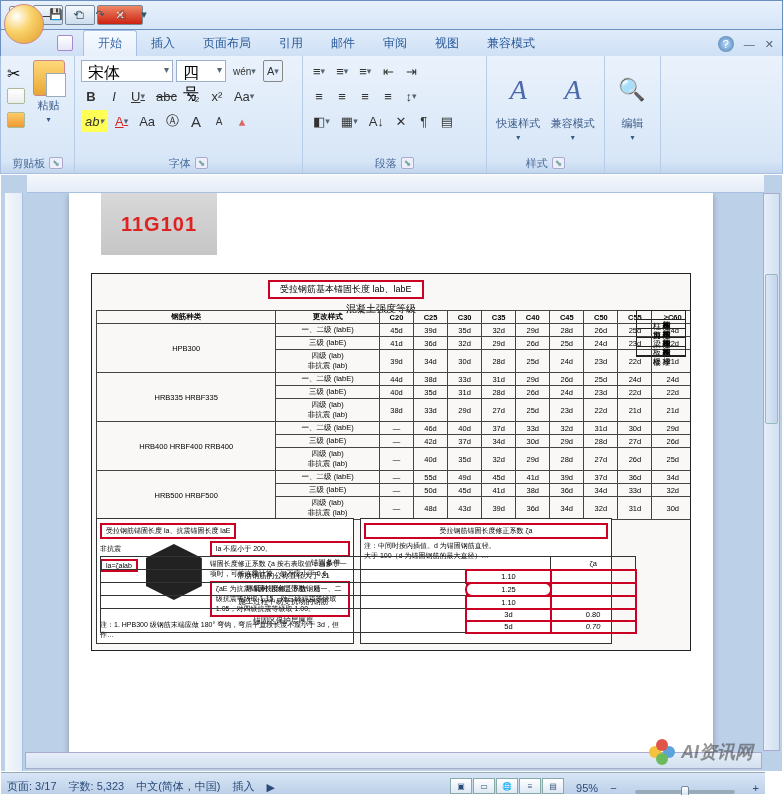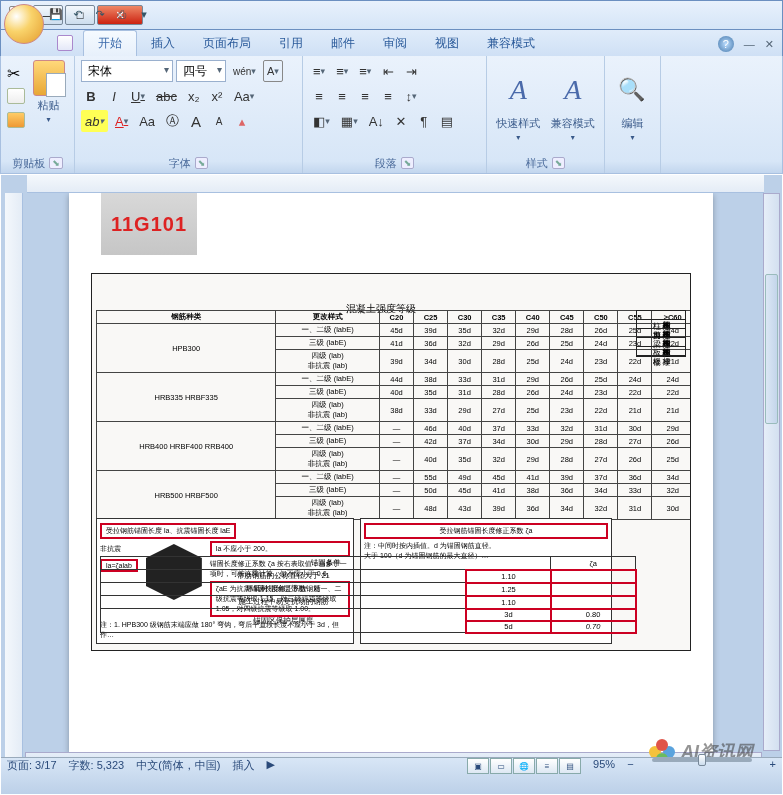--- a/index.html
+++ b/index.html
@@ -36,62 +36,62 @@
 .clip-big { width: 40px; display: flex; flex-direction: column; align-items: center; font-size: 11px; color: #3a5a8a; gap:2px; }
 .clip-small { display: flex; flex-direction: column; gap: 8px; padding-top:4px; }
 .paste-ic { width:32px;height:36px;background:linear-gradient(#ffd87a,#e8a735);border:1px solid #c88;border-radius:3px;position:relative; }
 .paste-ic::after{content:'';position:absolute;right:-2px;bottom:-2px;width:18px;height:22px;background:#fff;border:1px solid #9ab;}
 .sm-ic { width:18px;height:16px;border:1px solid #ab9;background:linear-gradient(#fff,#eee);border-radius:2px; }
 
 
 .grp-font { width: 228px; }
 .font-rows { display: flex; flex-direction: column; gap: 3px; width: 100%; }
 .row { display: flex; gap: 3px; align-items: center; }
-.combo { height: 22px; border: 1px solid #9ab0ce; background: #fff; font-size: 12px; padding: 2px 16px 2px 6px; position: relative; }
+.combo { height: 22px; border: 1px solid #9ab0ce; background: #fff; font-size: 16px; padding: 2px 16px 2px 6px; position: relative; }
 .combo::after { content: '▾'; position: absolute; right: 3px; top: 3px; font-size: 10px; color: #567; }
 .rbtn { min-width: 20px; height: 22px; border: 1px solid transparent; display: flex; align-items: center; justify-content: center; font-size: 13px; color: #333; padding: 0 3px; border-radius: 2px; }
 .dd::after { content:' ▾'; font-size:9px;color:#567; }
 
 
 .grp-para { width: 184px; }
 
 .grp-style { width: 118px; }
 .style-btn { display:flex;flex-direction:column;align-items:center;font-size:11px;color:#3a5a8a;width:52px;gap:2px;padding-top:6px; }
 .style-ic { font-size:28px;font-family:"Times New Roman",serif;color:#4a6aaa;font-style:italic; height:48px;display:flex;align-items:center; }
 .style-ic.alt { color:#4a6aaa; position:relative; }
 
 .grp-edit { width: 56px; }
 
 
 .doc-area { position: absolute; top: 175px; left: 1px; right: 1px; bottom: 24px; background: #bcd0e8; display: flex; flex-direction: column; }
 .hruler { height: 18px; background: linear-gradient(#f4f8fc,#e4ecf6); border-bottom: 1px solid #a8c0e0; margin: 0 18px 0 26px; }
 .doc-scroll { flex: 1; position: relative; overflow: hidden; }
 .vruler { position:absolute;left:4px;top:0;bottom:0;width:18px;background:linear-gradient(90deg,#f4f8fc,#e4ecf6);border-right:1px solid #a8c0e0; }
 .page { position: absolute; left: 68px; top: 0; width: 644px; height: 560px; background: #fff; box-shadow: 0 2px 6px rgba(0,0,0,.3); }
-.logo-box { position: absolute; left: 32px; top: 0; width: 96px; height: 62px; background: linear-gradient(#d8d8d8,#c6c6c6); display: flex; align-items: center; justify-content: center; font-size: 20px; color: #d22; font-weight: bold; letter-spacing: 1px; text-align: right; }
+.logo-box { position: absolute; left: 32px; top: 0; width: 116px; height: 62px; background: linear-gradient(#d8d8d8,#c6c6c6); display: flex; align-items: center; justify-content: center; font-size: 20px; color: #d22; font-weight: bold; letter-spacing: 1px; text-align: right; }
 .scan { position: absolute; left: 22px; top: 80px; width: 600px; height: 378px; border: 1px solid #222; background:#f9f8f6; font-size: 8px; overflow:hidden; }
 .scan-title { position:absolute;left:176px;top:6px;border:2px solid #c02;padding:1px 10px;font-size:9px;background:#fff; }
 .scan-sub { position:absolute;left:254px;top:28px;font-size:10px; }
 .scan table { position:absolute;left:4px;top:36px;border-collapse:collapse;font-size:7.5px;width:598px; }
 .scan th,.scan td { border:1px solid #444;padding:1px 2px;text-align:center;white-space:nowrap; }
 .sidecol { position:absolute;right:4px;top:36px;width:50px;display:flex;flex-direction:column;border:1px solid #222; }
 .sidecol div { writing-mode:vertical-rl;font-size:8px;border-bottom:1px solid #222;padding:4px 2px;flex:1;display:flex;align-items:center;justify-content:center;line-height:1.2; }
 .lower { position:absolute;left:4px;top:244px;right:58px;display:flex;gap:6px;font-size:7px; }
 .lbox { border:1px solid #333;padding:3px;background:#fff; }
 .redbox { border:2px solid #c02;display:inline-block;padding:1px 4px;margin:1px 0; }
 .hex { width:56px;height:56px;background:#222;clip-path:polygon(50% 0,100% 25%,100% 75%,50% 100%,0 75%,0 25%);margin:4px; }
 .zhtbl { border-collapse:collapse;font-size:7px; }
 .zhtbl td{border:1px solid #333;padding:1px 4px;}
 
 .vscroll { position:absolute;right:2px;top:0;bottom:20px;width:17px;background:linear-gradient(90deg,#e6eef8,#d3e0f0);border:1px solid #aac; }
 .vscroll .thumb { position:absolute;left:1px;right:1px;top:80px;height:150px;background:linear-gradient(90deg,#dbe7f5,#c3d5ea);border:1px solid #9bb;border-radius:2px; }
 .hscroll { position:absolute;left:24px;right:20px;bottom:2px;height:17px;background:linear-gradient(#e6eef8,#d3e0f0);border:1px solid #aac; }
 
 
-.status { position: absolute; left: 1px; right: 1px; bottom: 1px; height: 37px; background: linear-gradient(#d8e6f6,#bcd0e8); border-top: 1px solid #9ab; display: flex; align-items: flex-start; font-size: 11px; color: #2a4a7a; padding: 0 6px; gap: 12px; }
+.status { position: absolute; left: 1px; right: 18px; bottom: 1px; height: 22px; background: linear-gradient(#d8e6f6,#bcd0e8); border-top: 1px solid #9ab; display: flex; align-items: flex-end; font-size: 11px; color: #2a4a7a; padding: 0 6px; gap: 12px; }
 .status .spacer { flex: 1; }
 .view-btns { display:flex;gap:1px; }
 .view-btn { width:22px;height:16px;border:1px solid #8aa;background:linear-gradient(#fff,#dde8f3);font-size:8px;display:flex;align-items:center;justify-content:center; }
 .zoom-track { width:100px;height:4px;background:#9ab;border-radius:2px;position:relative;margin:0 6px; }
 .zoom-track .zthumb { position:absolute;left:46px;top:-4px;width:8px;height:12px;background:linear-gradient(#fff,#cde);border:1px solid #789;border-radius:2px; }
 .watermark { position:absolute;right:30px;bottom:30px;display:flex;align-items:center;gap:6px;font-size:18px;color:rgba(60,60,60,.55);font-style:italic;font-weight:bold; }
 .wm-flower{width:26px;height:26px;position:relative;}
 .wm-flower::before,.wm-flower::after{content:'';position:absolute;width:12px;height:12px;border-radius:50%;}
 .wm-flower::before{background:#f5c23d;left:0;top:7px;box-shadow:14px 0 #5aa3dd;}
 .wm-flower::after{background:#e0554a;left:7px;top:0;box-shadow:0 14px #6bbb5e;}
@@ -256,20 +256,21 @@
   </div>
 </div>
 
 <div class="doc-area">
   <div class="hruler"></div>
   <div class="doc-scroll">
     <div class="vruler"></div>
     <div class="page">
       <div class="logo-box">11G101</div>
       <div class="scan">
+        <div class="scan-title">受拉钢筋基本锚固长度 lab、labE</div>
         <div class="scan-sub">混凝土强度等级</div>
         <table>
           <tbody>
               <tr>
             <th rowspan="2">钢筋种类</th>
             <th rowspan="2">更改样式</th>
             <th>C20</th>
             <th>C25</th>
             <th>C30</th>
             <th>C35</th>
@@ -473,21 +474,21 @@
                   </tr>
               </tbody>
                 <tbody id="zhBody">
                   <tr>
                     <td>带肋钢筋的公称直径大于 21</td>
                     <td colspan="1" style="outline: rgb(204, 0, 34) solid 2px; outline-offset: -1px;">1.10</td>
                     <td style="outline: rgb(204, 0, 34) solid 2px; outline-offset: -1px;"></td>
                   </tr>
                   <tr>
                     <td>环氧树脂涂层带肋钢筋</td>
-                    <td colspan="1" style="outline: rgb(204, 0, 34) solid 2px; outline-offset: -1px;">1.25</td>
+                    <td colspan="1" style="outline: rgb(204, 0, 34) solid 2px; outline-offset: -1px; border-radius: 6px;">1.25</td>
                     <td style="outline: rgb(204, 0, 34) solid 2px; outline-offset: -1px;"></td>
                   </tr>
                   <tr>
                     <td>施工过程中易受扰动的钢筋</td>
                     <td colspan="1" style="outline: rgb(204, 0, 34) solid 2px; outline-offset: -1px;">1.10</td>
                     <td style="outline: rgb(204, 0, 34) solid 2px; outline-offset: -1px;"></td>
                   </tr>
                   <tr>
                     <td rowspan="2">锚固区保护层厚度</td>
                     <td style="outline: rgb(204, 0, 34) solid 2px; outline-offset: -1px;">3d</td>

